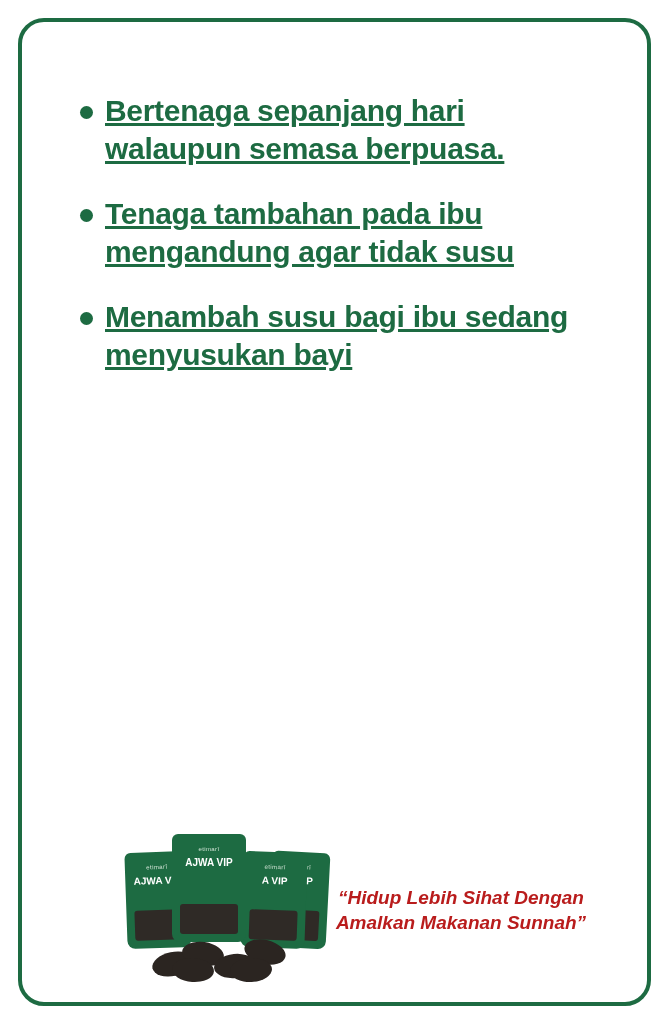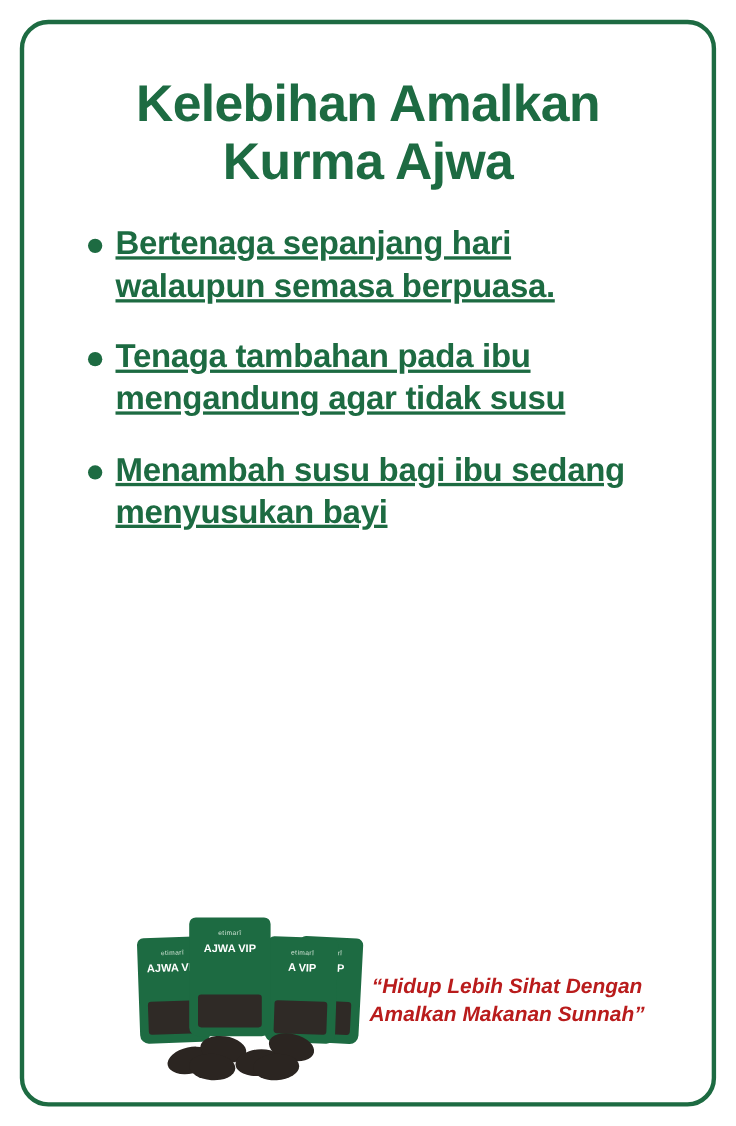--- a/index.html
+++ b/index.html
@@ -169,21 +169,20 @@
     line-height: 1.35;
   }
 </style>
 </head>
 <body>
 
 <div class="poster">
   <div class="frame">
     <div class="inner">
 
-      <h1 class="title">Kelebihan Amalkan Kurma Ajwa</h1>
 
       <div class="benefits">
         <div class="benefit">
           <span class="bullet"></span>
           <span class="benefit-text">Bertenaga sepanjang hari walaupun semasa berpuasa.</span>
         </div>
         <div class="benefit">
           <span class="bullet"></span>
           <span class="benefit-text">Tenaga tambahan pada ibu mengandung agar tidak susu</span>
         </div>

